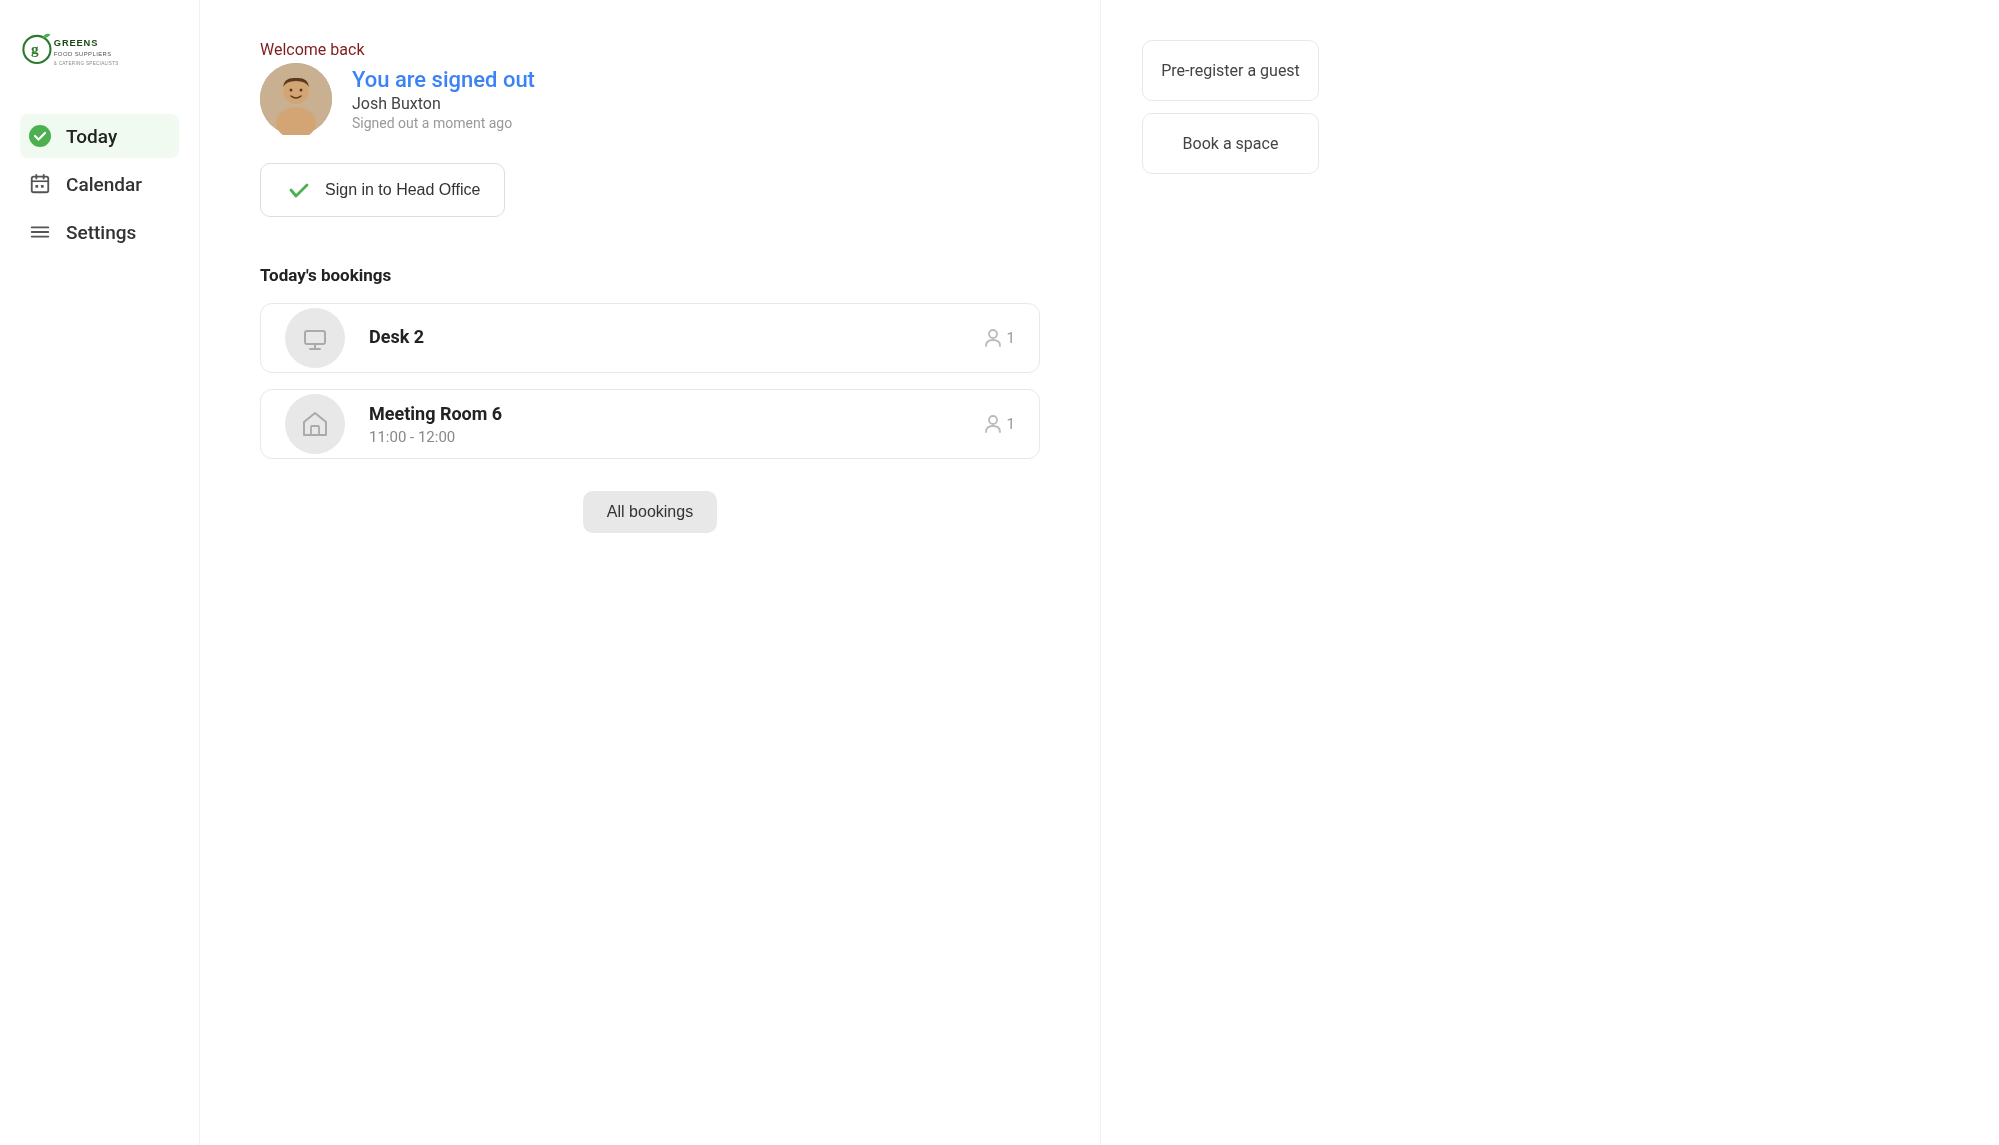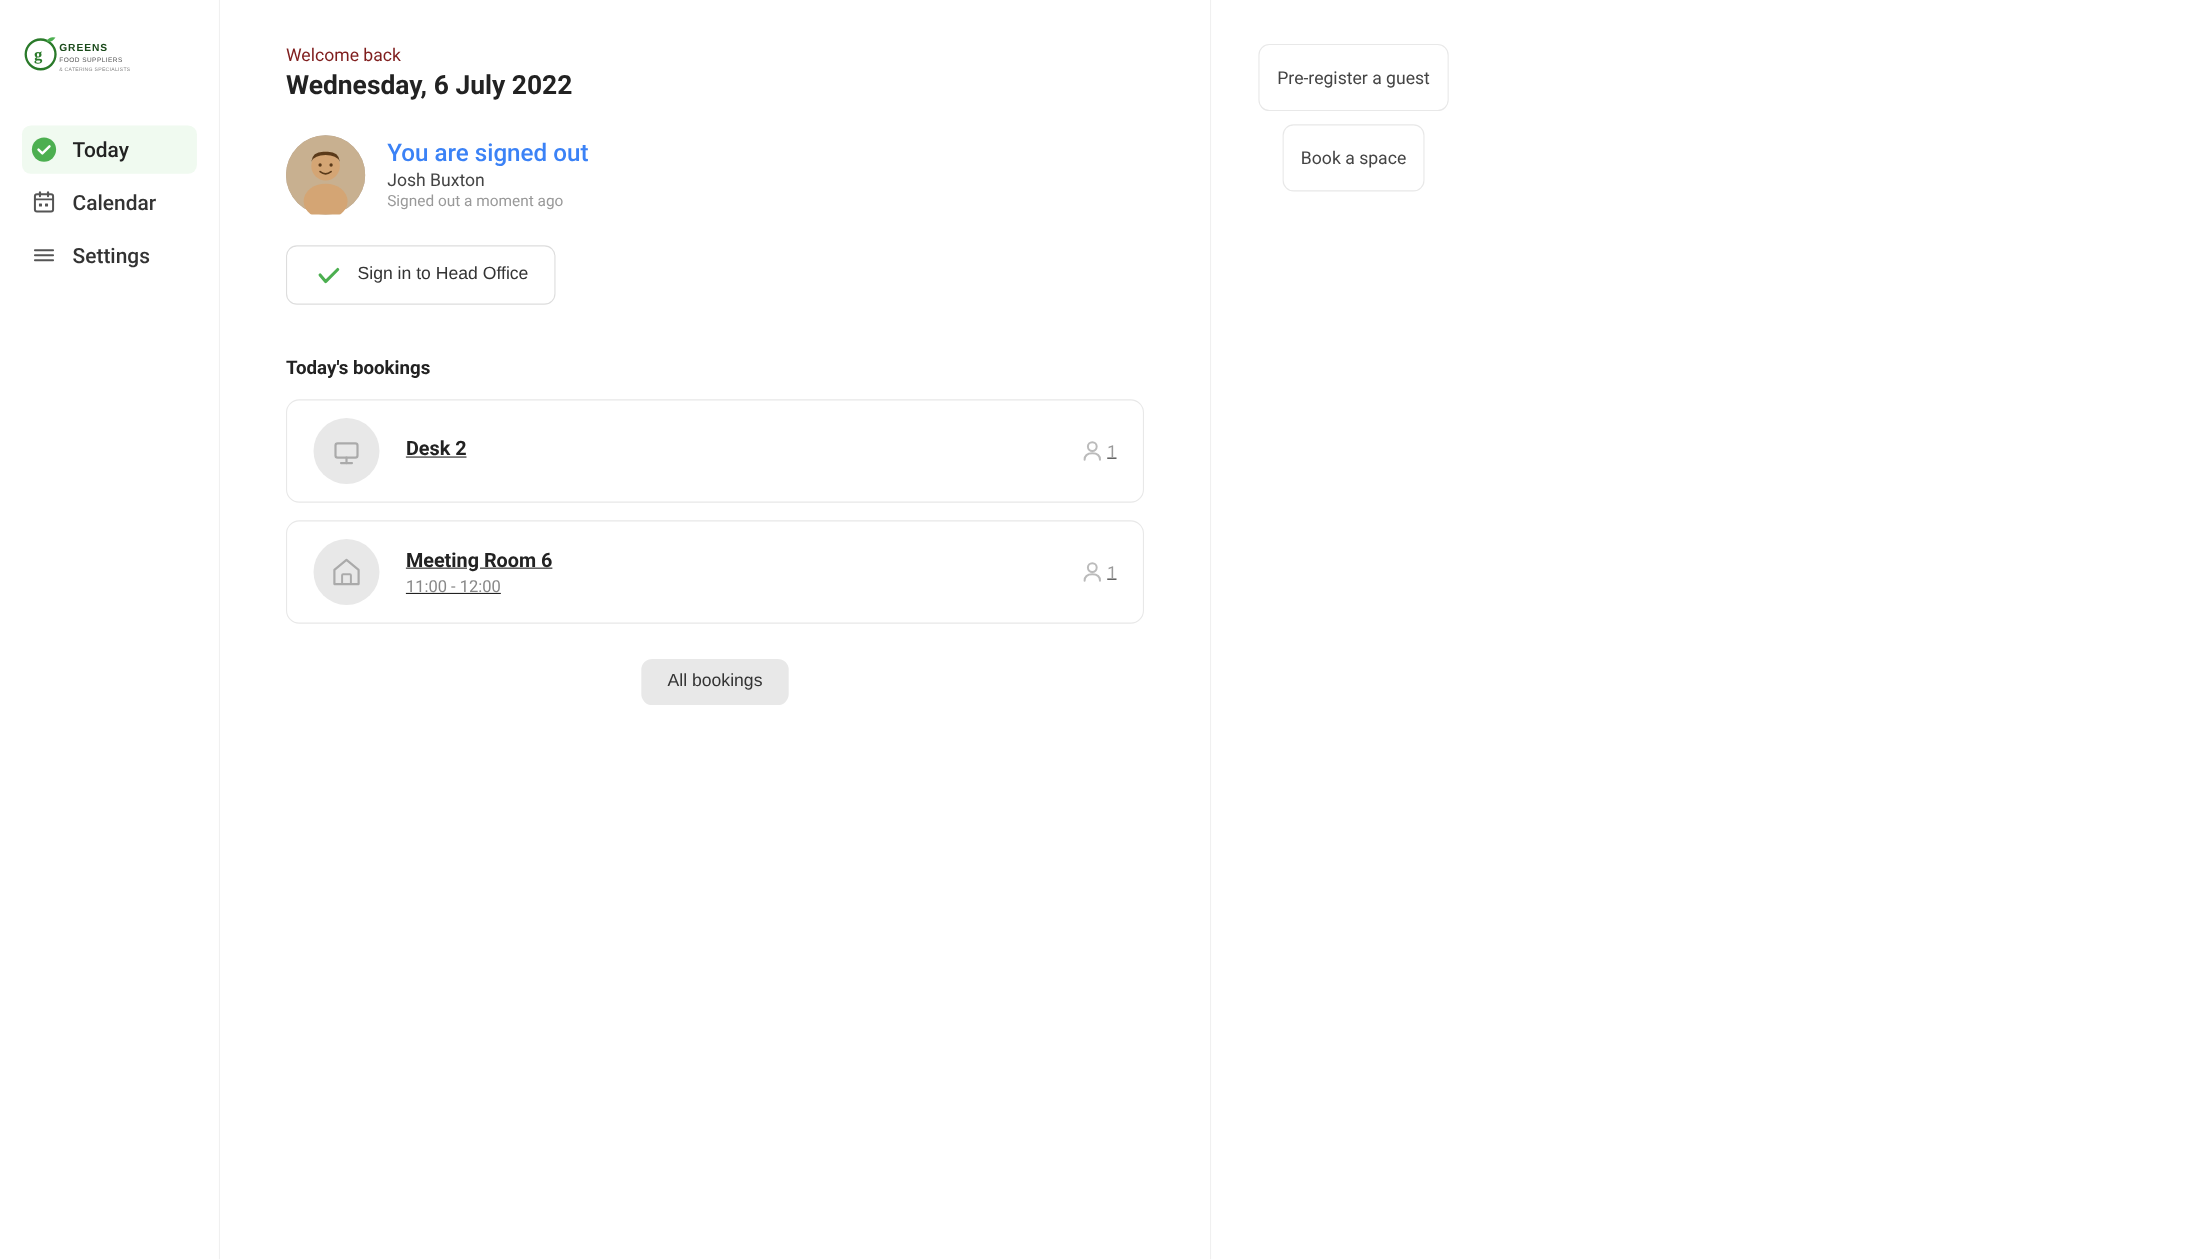--- a/index.html
+++ b/index.html
@@ -138,24 +138,23 @@
       font-weight: 700;
       color: #222;
       margin-bottom: 18px;
     }
 
     .booking-card {
       display: flex;
       align-items: center;
       border: 1px solid #e8e8e8;
       border-radius: 12px;
-      padding: 16px 24px;
+      padding: 4px 24px;
       margin-bottom: 16px;
       background: #fff;
-      text-decoration: underline;
     }
     .booking-icon-wrap {
       width: 60px;
       height: 60px;
       border-radius: 50%;
       background: #e8e8e8;
       display: flex;
       align-items: center;
       justify-content: center;
       margin-right: 24px;
@@ -199,21 +198,20 @@
 
     
     .right-panel {
       width: 260px;
       padding: 40px 41px;
       border-left: 1px solid #f0f0f0;
       display: flex;
       flex-direction: column;
       gap: 0;
       flex-shrink: 0;
-      align-items: center;
     }
     .panel-link {
       padding: 20px 16px;
       border: 1px solid #e8e8e8;
       border-radius: 10px;
       margin-bottom: 12px;
       font-size: 16px;
       color: #444;
       cursor: pointer;
       text-align: center;
@@ -271,21 +269,20 @@
         <line x1="3" y1="12" x2="21" y2="12" stroke="#555" stroke-width="2" stroke-linecap="round"></line>
         <line x1="3" y1="17" x2="21" y2="17" stroke="#555" stroke-width="2" stroke-linecap="round"></line>
       </svg>
     </span>
     <span>Settings</span>
   </div>
 </div>
 
 <div class="main">
   <div class="welcome-text">Welcome back</div>
-  <div class="date-text">Wednesday, 6 July 2022</div>
 
   
   <div class="user-card">
     <div class="avatar-placeholder">
 
       <svg width="72" height="72" viewBox="0 0 72 72" xmlns="http://www.w3.org/2000/svg">
         <circle cx="36" cy="36" r="36" fill="#c8b090"></circle>
 
         <circle cx="36" cy="28" r="13" fill="#d4a574"></circle>
 

